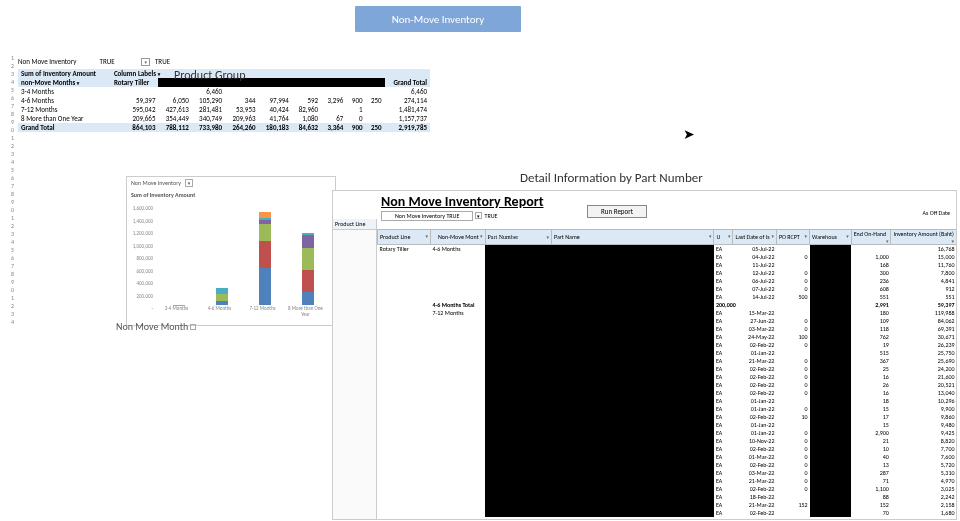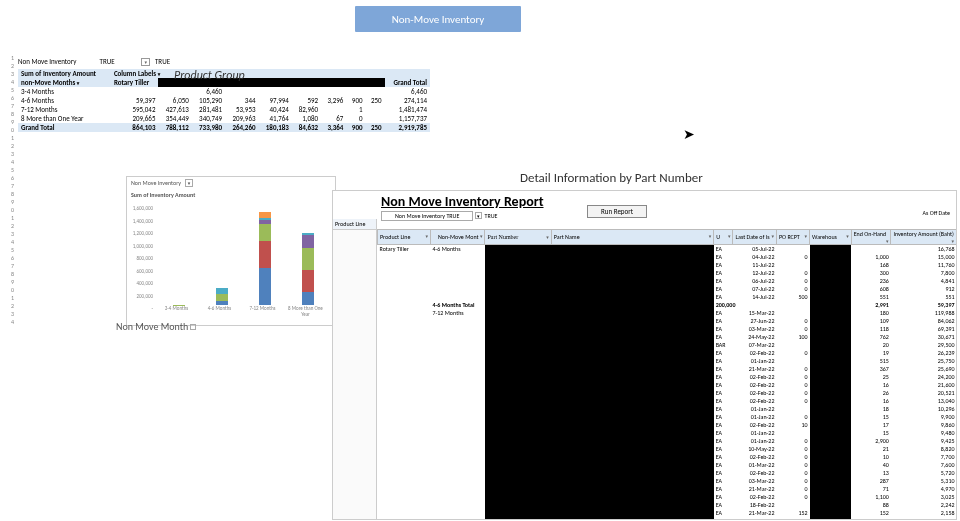--- a/index.html
+++ b/index.html
@@ -4,21 +4,21 @@
 <style>
   *{box-sizing:border-box;margin:0;padding:0;}
   body{font-family:Calibri,Arial,sans-serif;font-size:8px;background:#fff;color:#000;width:960px;height:521px;overflow:hidden;position:relative;}
   .tag-btn{position:absolute;left:355px;top:6px;width:166px;height:26px;background:#7ea6d8;color:#fff;font-size:11px;display:flex;align-items:center;justify-content:center;border-radius:1px;}
   .row-nums{position:absolute;left:4px;top:54px;width:10px;font-size:6px;color:#888;line-height:8px;text-align:right;}
   .pivot{position:absolute;left:18px;top:56px;width:412px;}
   .pivot .slicer{font-size:7px;padding:1px 0 3px 0;}
   .slicer .lbl{display:inline-block;width:80px;}
   .slicer .val{display:inline-block;width:40px;}
   .slicer .drop{display:inline-block;width:9px;height:8px;border:0.5px solid #999;font-size:5px;text-align:center;line-height:7px;color:#666;}
-  .pt-title{position:absolute;left:174px;top:68px;font-size:12px;color:#333;font-style:italic;}
+  .pt-title{position:absolute;left:174px;top:68px;font-size:12px;color:#333;}
   table.pt{border-collapse:collapse;width:412px;font-size:7px;}
   table.pt td,table.pt th{padding:0 3px;height:9px;text-align:right;white-space:nowrap;}
   table.pt td:first-child,table.pt th:first-child{text-align:left;}
   table.pt .gt{font-weight:bold;background:#dbe8f5;}
   .redact{background:#000;}
   .chart-box{position:absolute;left:126px;top:176px;width:210px;height:150px;border:0.5px solid #ccc;background:#fff;}
   .chart-box .hdr{font-size:6px;padding:2px 4px;color:#555;}
   .chart-box .hdr .f{display:inline-block;border:0.5px solid #aaa;width:8px;height:8px;text-align:center;line-height:7px;margin-left:4px;font-size:5px;}
   .chart-box .area{position:absolute;left:28px;top:28px;width:172px;height:100px;}
   .bar{position:absolute;bottom:0;width:12px;}
@@ -371,32 +371,20 @@
             <td class="r-right">100</td>
             <td class="black-col"></td>
             <td class="r-right">762</td>
             <td class="r-right">30,671</td>
           </tr>
           <tr>
             <td></td>
             <td></td>
             <td class="black-col"></td>
             <td class="black-col"></td>
-            <td>BAR</td>
-            <td class="r-right">07-Mar-22</td>
-            <td class="r-right"></td>
-            <td class="black-col"></td>
-            <td class="r-right">20</td>
-            <td class="r-right">29,500</td>
-          </tr>
-          <tr>
-            <td></td>
-            <td></td>
-            <td class="black-col"></td>
-            <td class="black-col"></td>
             <td>EA</td>
             <td class="r-right">02-Feb-22</td>
             <td class="r-right">0</td>
             <td class="black-col"></td>
             <td class="r-right">19</td>
             <td class="r-right">26,239</td>
           </tr>
           <tr>
             <td></td>
             <td></td>
@@ -528,21 +516,21 @@
             <td class="black-col"></td>
             <td class="r-right">2,900</td>
             <td class="r-right">9,425</td>
           </tr>
           <tr>
             <td></td>
             <td></td>
             <td class="black-col"></td>
             <td class="black-col"></td>
             <td>EA</td>
-            <td class="r-right">10-May-22</td>
+            <td class="r-right">10-Nov-22</td>
             <td class="r-right">0</td>
             <td class="black-col"></td>
             <td class="r-right">21</td>
             <td class="r-right">8,820</td>
           </tr>
           <tr>
             <td></td>
             <td></td>
             <td class="black-col"></td>
             <td class="black-col"></td>

